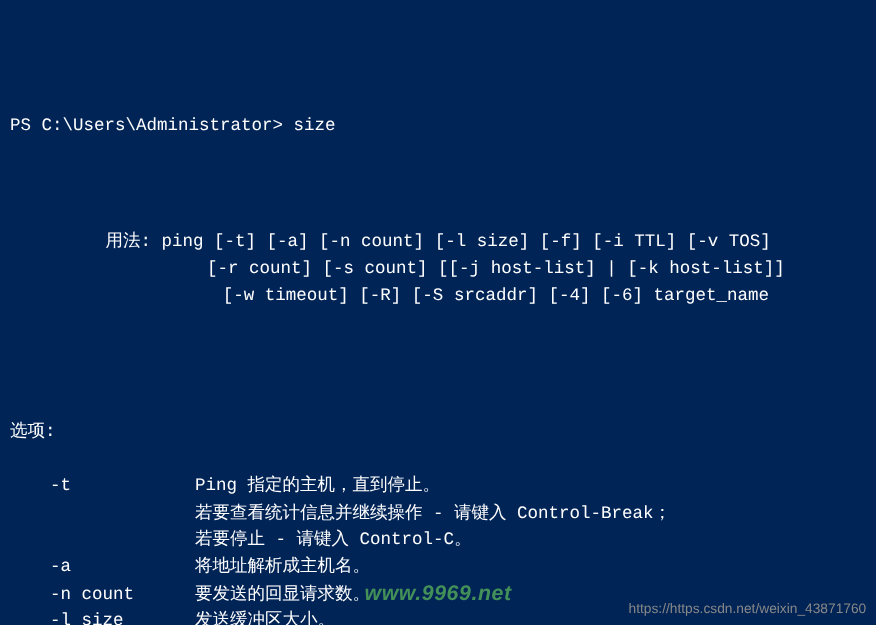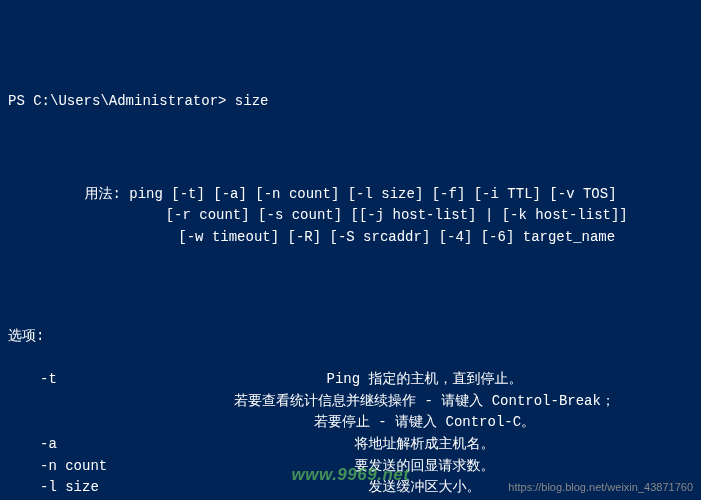--- a/index.html
+++ b/index.html
@@ -22,34 +22,33 @@
     }
     .prompt-line {
       margin-bottom: 2px;
     }
     .usage-block {
       margin-top: 4px;
       margin-bottom: 4px;
       text-align: center;
     }
     .options-header {
-      margin-top: 8px;
+      margin-top: 18px;
     }
     .option-row {
       display: flex;
     }
     .option-flag {
       width: 148px;
       padding-left: 32px;
       flex-shrink: 0;
     }
     .option-desc {
       flex: 1;
       white-space: pre-wrap;
-      text-align: center;
     }
     .watermark {
       position: absolute;
       bottom: 12px;
       left: 50%;
       transform: translateX(-50%);
       color: rgba(90, 180, 90, 0.75);
       font-family: Arial, sans-serif;
       font-size: 17px;
       font-weight: bold;
@@ -74,16 +73,16 @@
 <div class="prompt-line"><span>PS C:\Users\Administrator&gt;</span> <span>size</span></div>
 <div> </div>
 <div class="usage-block"><span>用法:</span> <span>ping [-t] [-a] [-n count] [-l size] [-f] [-i TTL] [-v TOS]</span>
       <span>     [-r count] [-s count] [[-j host-list] | [-k host-list]]</span>
       <span>     [-w timeout] [-R] [-S srcaddr] [-4] [-6] target_name</span></div>
 <div> </div>
 <div class="options-header">选项:</div>
 <div id="options-container"><div class="option-row"><span class="option-flag">-t</span><span class="option-desc">Ping 指定的主机，直到停止。</span></div><div class="option-row"><span class="option-flag"></span><span class="option-desc">若要查看统计信息并继续操作 - 请键入 Control-Break；</span></div><div class="option-row"><span class="option-flag"></span><span class="option-desc">若要停止 - 请键入 Control-C。</span></div><div class="option-row"><span class="option-flag">-a</span><span class="option-desc">将地址解析成主机名。</span></div><div class="option-row"><span class="option-flag">-n count</span><span class="option-desc">要发送的回显请求数。</span></div><div class="option-row"><span class="option-flag">-l size</span><span class="option-desc">发送缓冲区大小。</span></div><div class="option-row"><span class="option-flag">-f</span><span class="option-desc">在数据包中设置“不分段”标志(仅适用于 IPv4)。</span></div></div>
 
 <div class="watermark">www.9969.net</div>
-<div class="source-url">https://blog.blog.net/weixin_43871760</div>
+<div class="source-url">https://https.csdn.net/weixin_43871760</div>
 
 
 
 
 </body></html>

